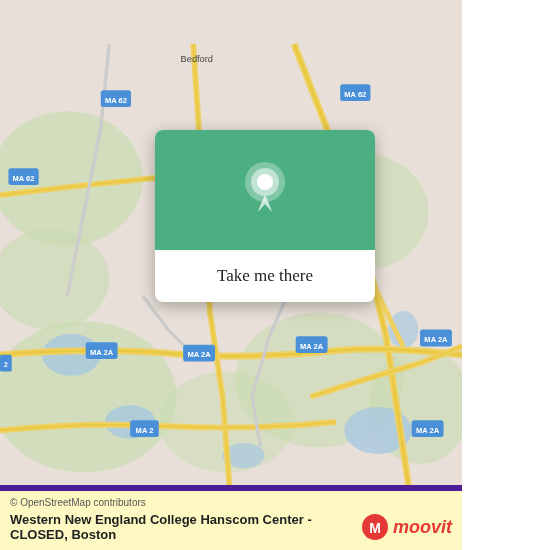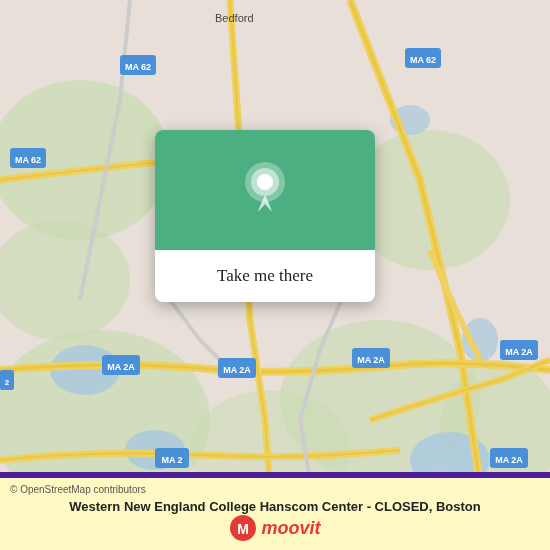--- a/index.html
+++ b/index.html
@@ -6,21 +6,21 @@
 
     body {
       width: 550px;
       height: 550px;
       overflow: hidden;
       font-family: Arial, sans-serif;
       position: relative;
     }
 
     #map-container {
-      width: 550px;
+      width: 462px;
       height: 550px;
       position: relative;
       overflow: hidden;
       background-color: #e8e0d8;
     }
 
     
     #map-svg {
       width: 100%;
       height: 100%;
@@ -93,21 +93,20 @@
     #osm-attribution {
       font-size: 10px;
       color: #555;
       margin-bottom: 4px;
     }
 
     #location-row {
       display: flex;
       align-items: center;
       justify-content: flex-start;
-      flex-direction: column;
     }
 
     #location-text {
       font-size: 13px;
       font-weight: 600;
       color: #222;
       flex: 1;
     }
 
     #moovit-logo {

